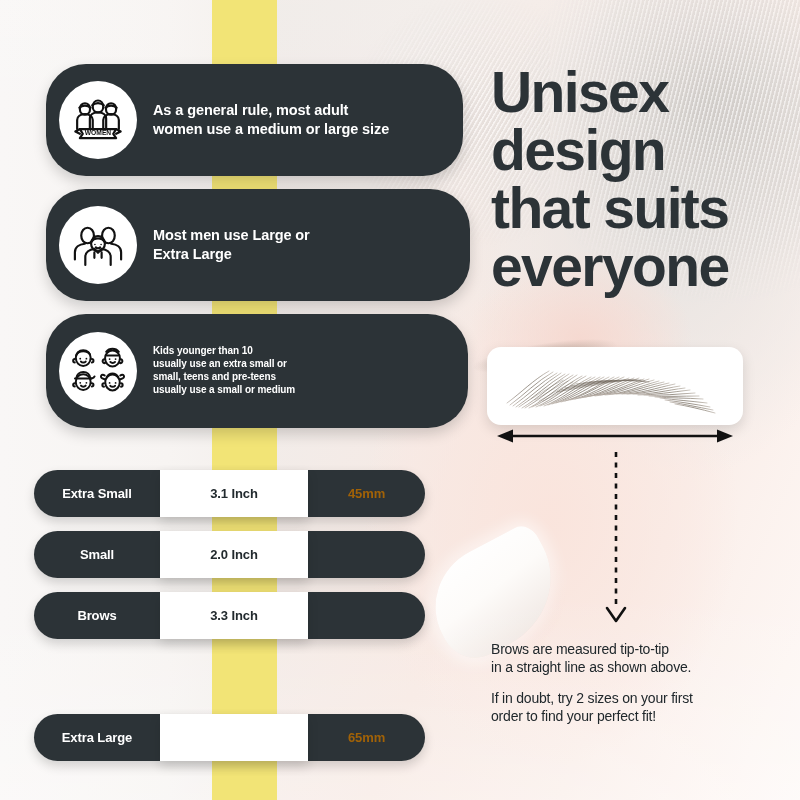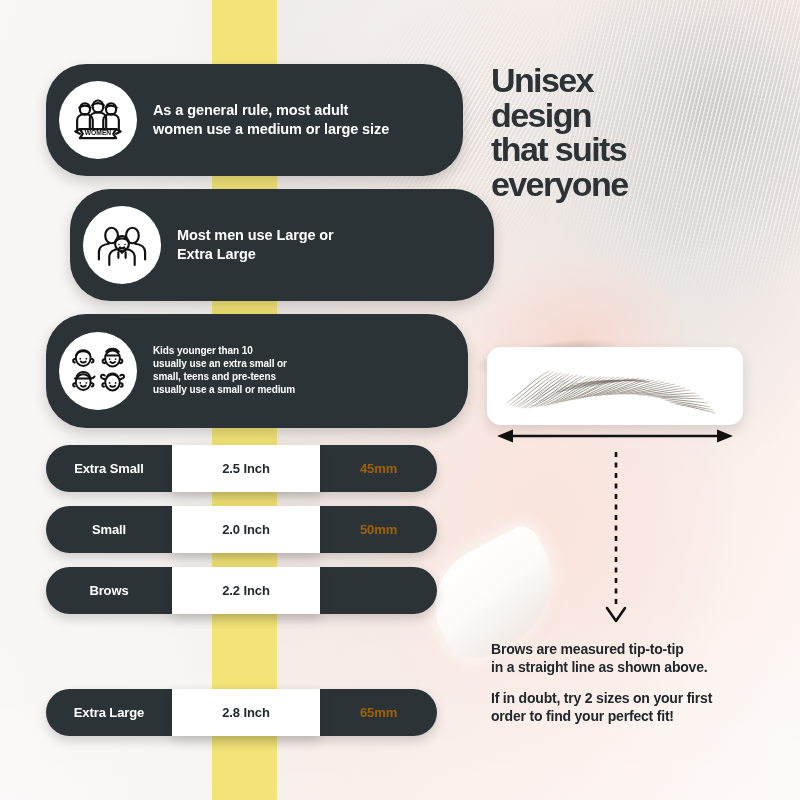--- a/index.html
+++ b/index.html
@@ -130,30 +130,31 @@
     margin-right: 14px;
     color: #ffffff;
     font-size: 14.5px;
     font-weight: bold;
     line-height: 1.30;
     letter-spacing: -0.1px;
     white-space: pre-line;
   }
 
   #card-women { left: 46px; top: 64px;  width: 417px; height: 112px; }
-  #card-men   { left: 46px; top: 189px; width: 424px; height: 112px; margin-left: 24px; }
+  #card-men   { left: 46px; top: 189px; width: 424px; height: 112px; }
   #card-kids  { left: 46px; top: 314px; width: 422px; height: 114px; }
   #card-kids .card-text { font-size: 10px; line-height: 1.28; }
 
   
   .size-row {
     position: absolute;
-    left: 46px;
+    left: 34px;
     width: 391px;
     height: 47px;
+    margin-top: 25px;
   }
   .size-pill {
     position: absolute;
     inset: 0;
     background: #2c3337;
     border-radius: 24px;
     box-shadow: 0 5px 11px rgba(0,0,0,0.16);
   }
   .size-mid {
     position: absolute;
@@ -176,21 +177,21 @@
   .cell-name { left: 0;    width: 126px; color: #ffffff; }
   .cell-inch { left: 126px; width: 148px; color: #222a2e; }
   .cell-mm   { left: 274px; width: 117px; color: #a16207; }
 
   
   .headline {
     position: absolute;
     left: 491px; top: 63px;
     width: 300px;
     color: #2c3337;
-    font-size: 34px;
+    font-size: 57px;
     font-weight: bold;
     line-height: 1.02;
     letter-spacing: -1.6px;
     white-space: pre-line;
   }
 
   .brow-card {
     position: absolute;
     left: 487px; top: 347px;
     width: 256px; height: 78px;
@@ -211,21 +212,21 @@
     left: 595px; top: 452px;
     width: 42px; height: 175px;
   }
 
   .note {
     position: absolute;
     left: 491px;
     width: 290px;
     color: #20282c;
     font-size: 14px;
-    font-weight: bold;
+    font-weight: normal;
     line-height: 1.32;
     letter-spacing: -0.2px;
     white-space: pre-line;
   }
   #note-1 { top: 640px; }
   #note-2 { top: 689px; }
 </style>
 </head>
 <body>
 
@@ -341,45 +342,43 @@
     <div class="card-text">Kids younger than 10
 usually use an extra small or
 small, teens and pre-teens
 usually use a small or medium</div>
   </div>
 
   <div class="size-row" style="top:445px">
     <div class="size-pill"></div>
     <div class="size-mid"></div>
     <div class="size-cell cell-name">Extra Small</div>
-    <div class="size-cell cell-inch">2.5 Inch</div>
+    <div class="size-cell cell-inch">3.1 Inch</div>
     <div class="size-cell cell-mm">45mm</div>
   </div>
 
   <div class="size-row" style="top:506px">
     <div class="size-pill"></div>
     <div class="size-mid"></div>
     <div class="size-cell cell-name">Small</div>
     <div class="size-cell cell-inch">2.0 Inch</div>
-    <div class="size-cell cell-mm">50mm</div>
   </div>
 
   <div class="size-row" style="top:567px">
     <div class="size-pill"></div>
     <div class="size-mid"></div>
     <div class="size-cell cell-name">Brows</div>
-    <div class="size-cell cell-inch">2.2 Inch</div>
+    <div class="size-cell cell-inch">3.3 Inch</div>
   </div>
 
 
   <div class="size-row" style="top:689px">
     <div class="size-pill"></div>
     <div class="size-mid"></div>
     <div class="size-cell cell-name">Extra Large</div>
-    <div class="size-cell cell-inch">2.8 Inch</div>
     <div class="size-cell cell-mm">65mm</div>
   </div>
 
   <div class="headline">Unisex
 design
 that suits
 everyone</div>
 
   <div class="brow-card">
     <svg width="256" height="78" viewBox="0 0 256 78" aria-hidden="true">

